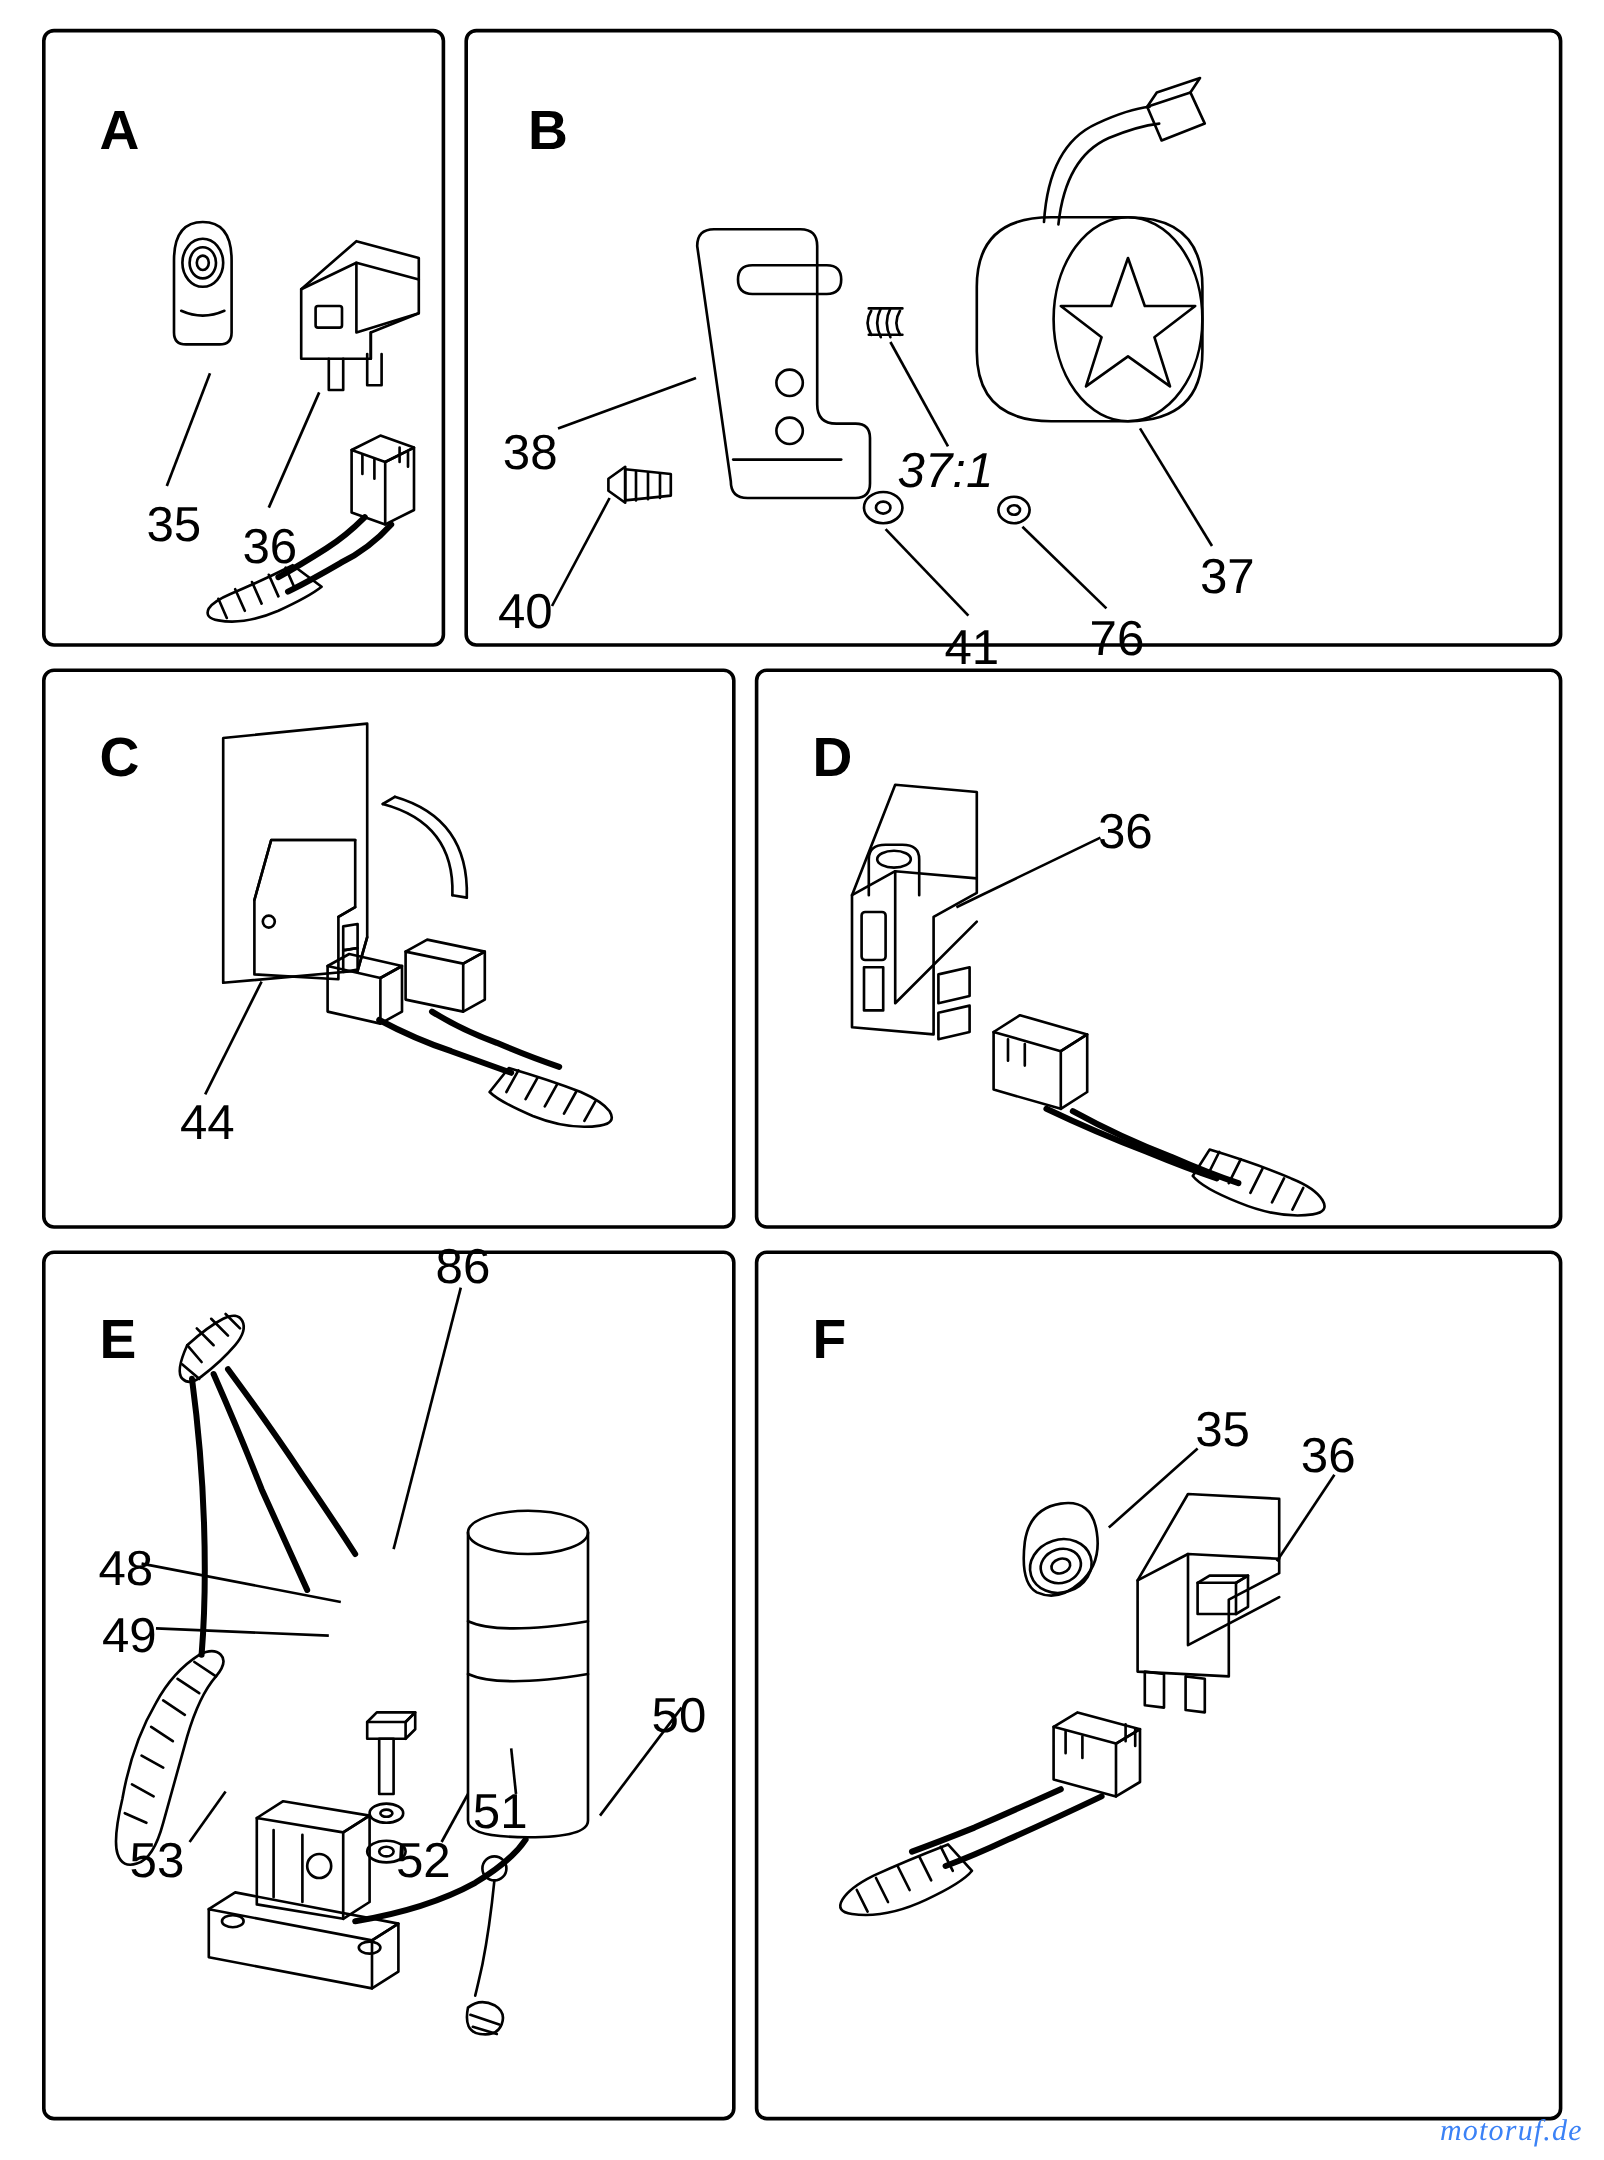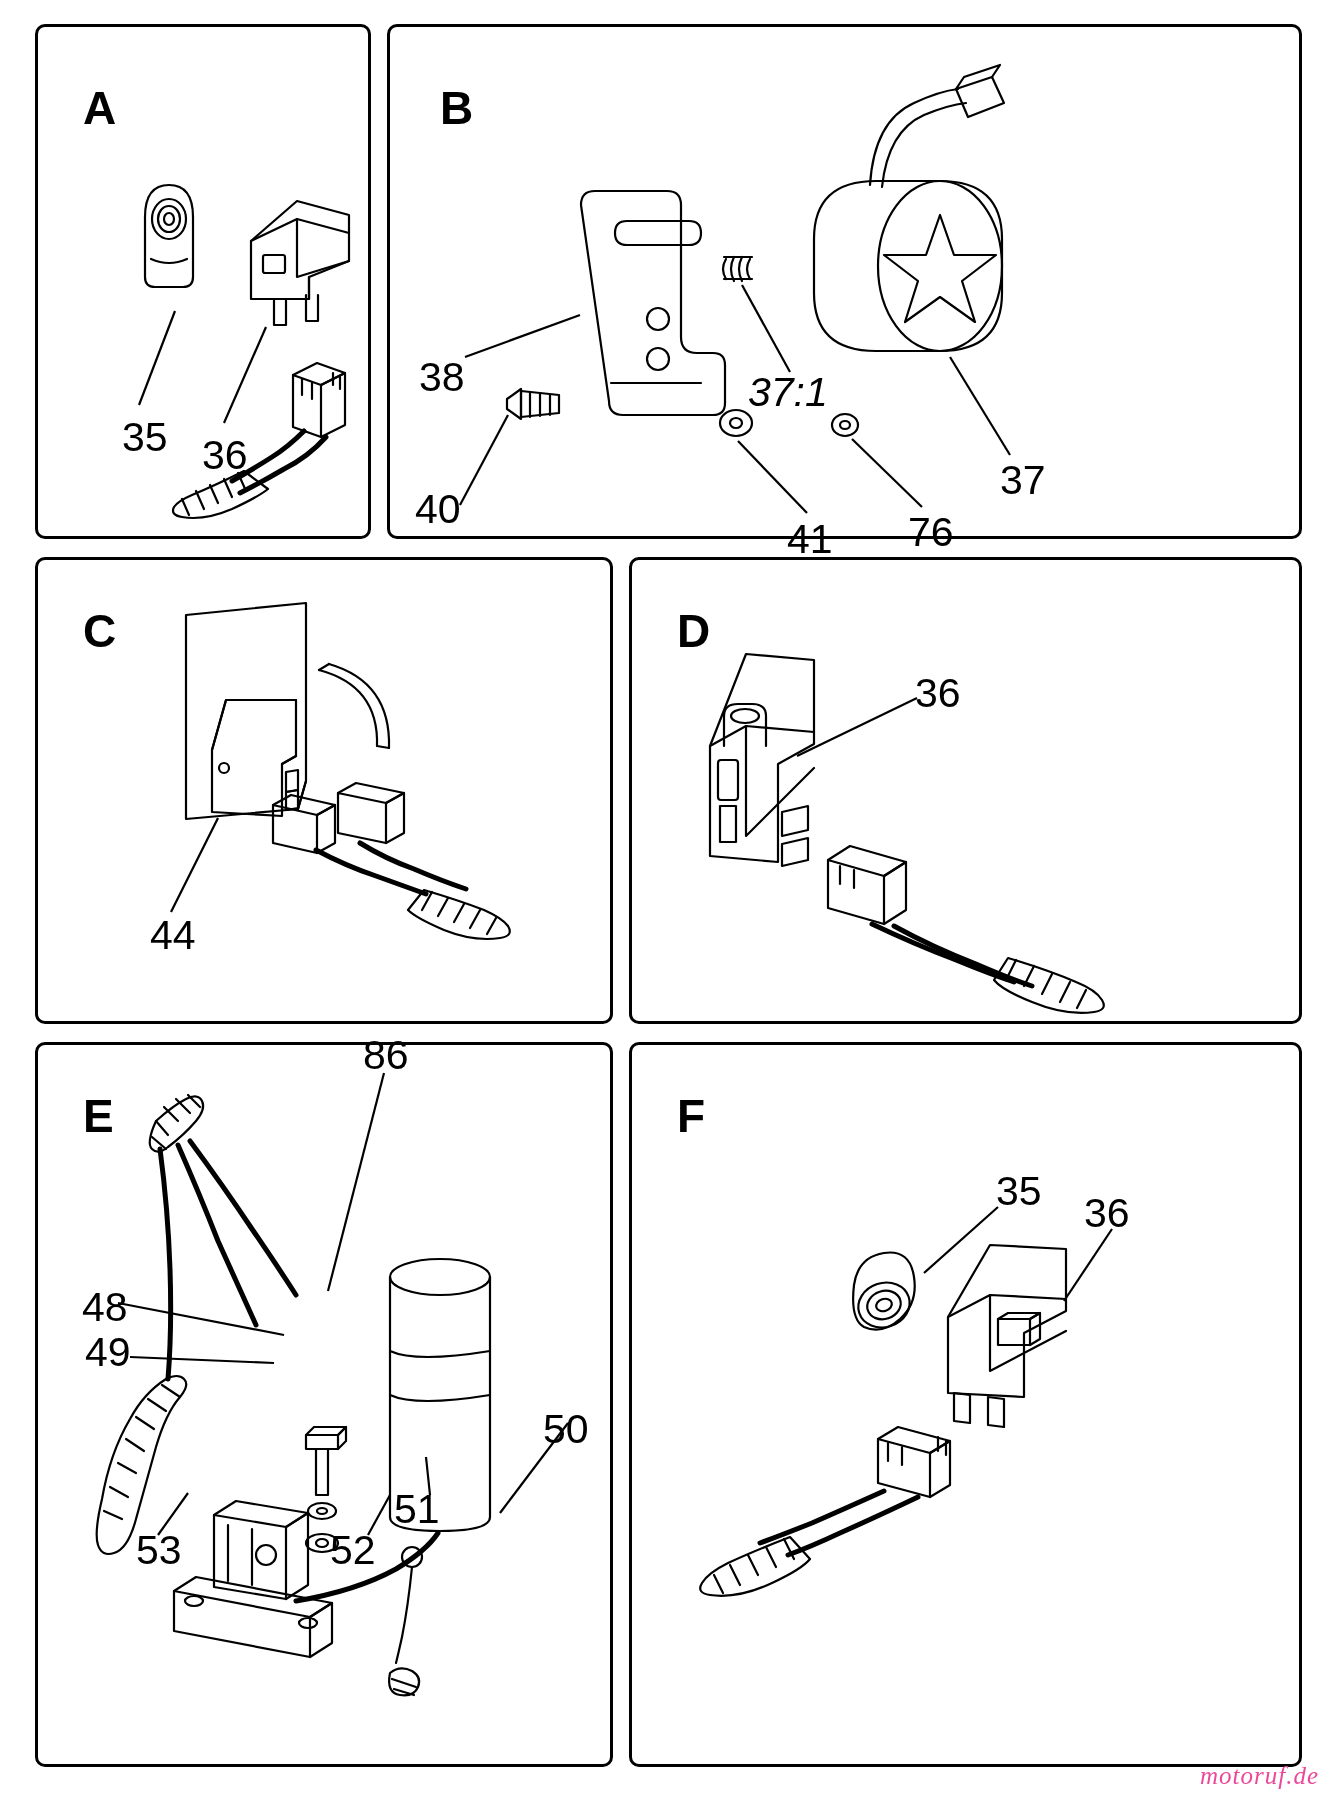--- a/index.html
+++ b/index.html
@@ -40,21 +40,21 @@
   .art { position: absolute; }
   .wm {
     position: absolute;
     right: 18px;
     bottom: 10px;
     font-size: 21px;
     color: #b9b9c4;
     font-family: "Liberation Serif", serif;
     letter-spacing: 1px;
   }
-  .wm b { color: #ec4899; font-weight: normal; font-style: italic; font-size: 25px;}
+  .wm b { color: #3b82f6; font-weight: normal; font-style: italic; font-size: 25px;}
   svg { display: block; overflow: visible; }
 </style>
 </head>
 <body>
 
 <div id="page">
 
   <div class="panel" style="left:35px; top:24px; width:336px; height:515px;">
     <div class="panel-letter" style="left:45px; top:58px;">A</div>
 
@@ -288,25 +288,25 @@
         <circle cx="374" cy="512" r="10"></circle>
 
         <path d="M374 522 q-4 40 -10 70 q-4 18 -6 26"></path>
         <path d="M352 628 q10 -8 22 -2 q10 6 6 16 q-4 10 -18 8 q-14 -2 -10 -22 z"></path>
         <path d="M354 634 l24 8 M356 644 l20 6"></path>
       </g>
     </svg>
 
     <div class="callout" style="left:325px; top:-10px;">86</div>
     <div class="callout" style="left:44px; top:242px;">48</div>
-    <div class="callout" style="left:47px; top:287px;">49</div>
+    <div class="callout" style="left:47px; top:298px;">49</div>
     <div class="callout" style="left:505px; top:364px;">50</div>
     <div class="callout" style="left:356px; top:444px;">51</div>
     <div class="callout" style="left:292px; top:485px;">52</div>
-    <div class="callout" style="left:70px; top:485px;margin-left:28px;">53</div>
+    <div class="callout" style="left:70px; top:485px;">53</div>
 
     <svg class="art" style="left:0; top:0;" width="578" height="725" viewBox="0 0 578 725">
       <g stroke="#000" stroke-width="2.2" fill="none">
         <line x1="346" y1="28" x2="290" y2="246"></line>
         <line x1="80" y1="258" x2="246" y2="290"></line>
         <line x1="92" y1="312" x2="236" y2="318"></line>
         <line x1="530" y1="378" x2="462" y2="468"></line>
         <line x1="392" y1="450" x2="388" y2="412"></line>
         <line x1="330" y1="490" x2="352" y2="450"></line>
         <line x1="120" y1="490" x2="150" y2="448"></line>

